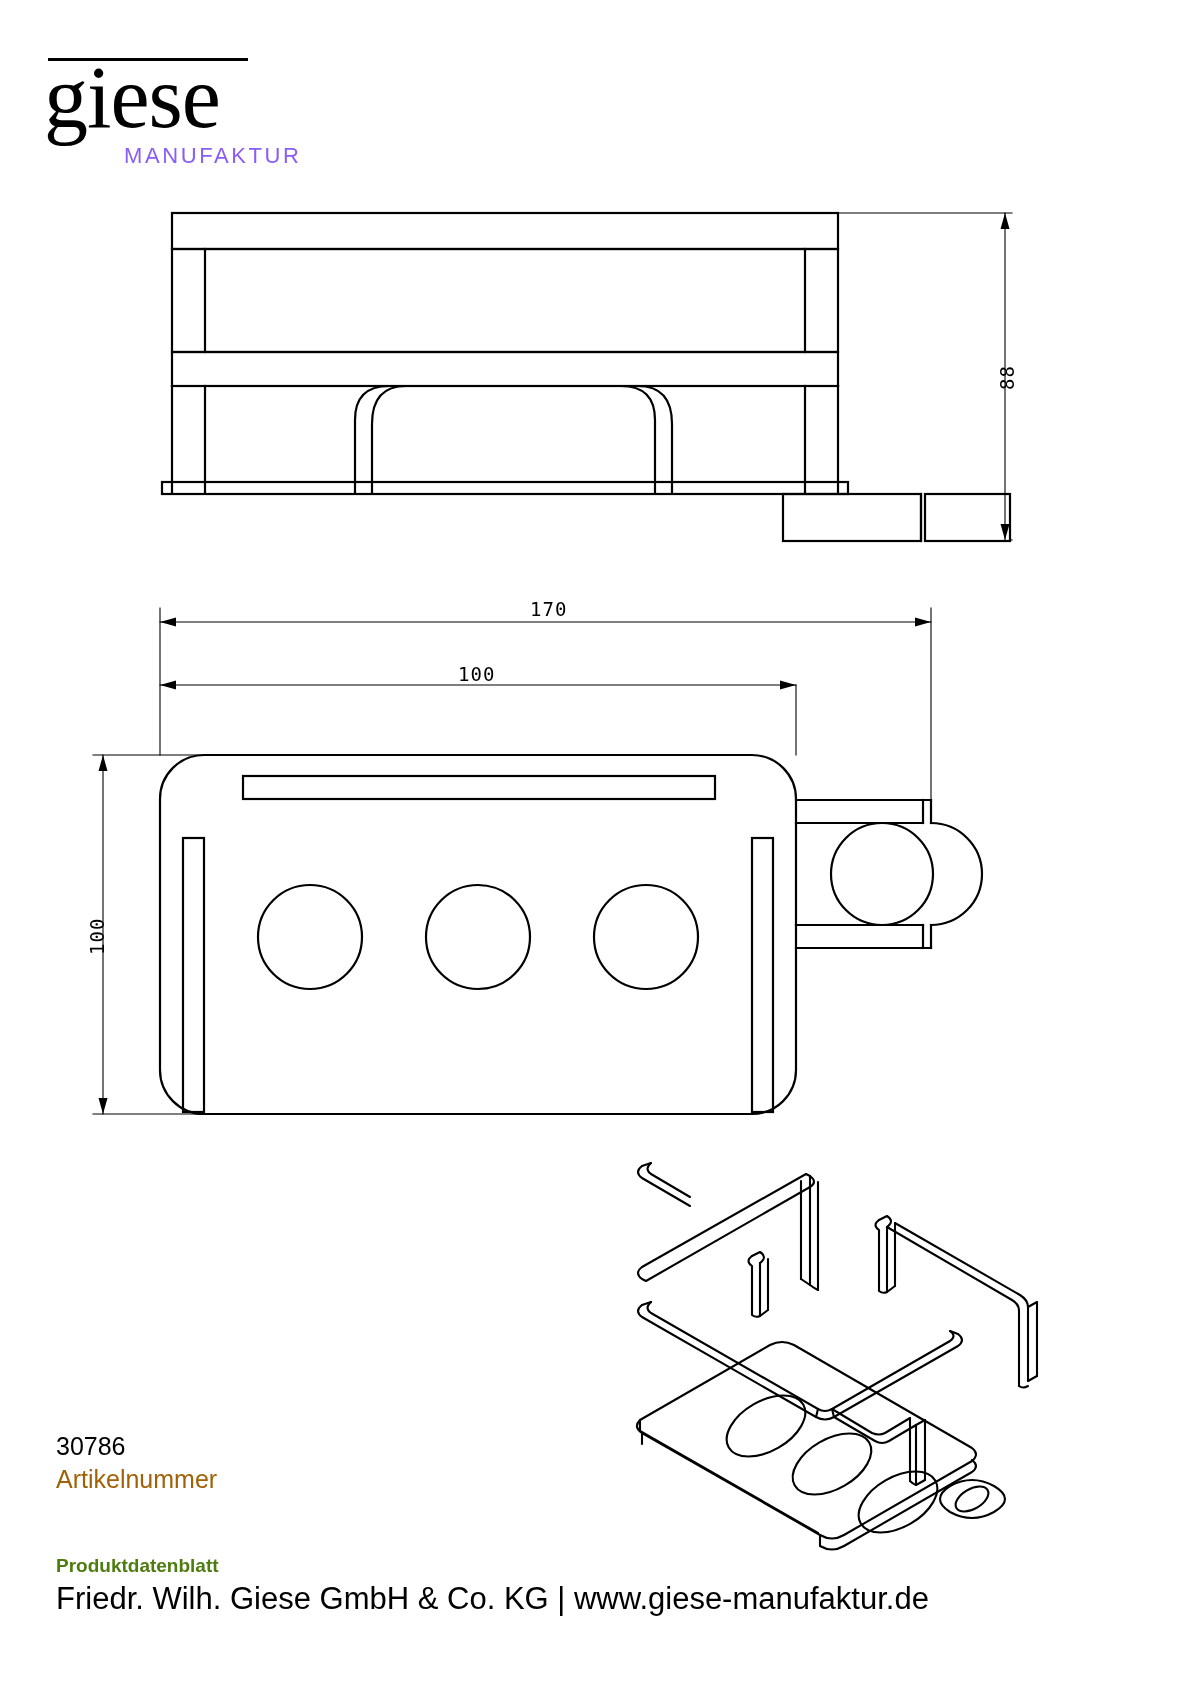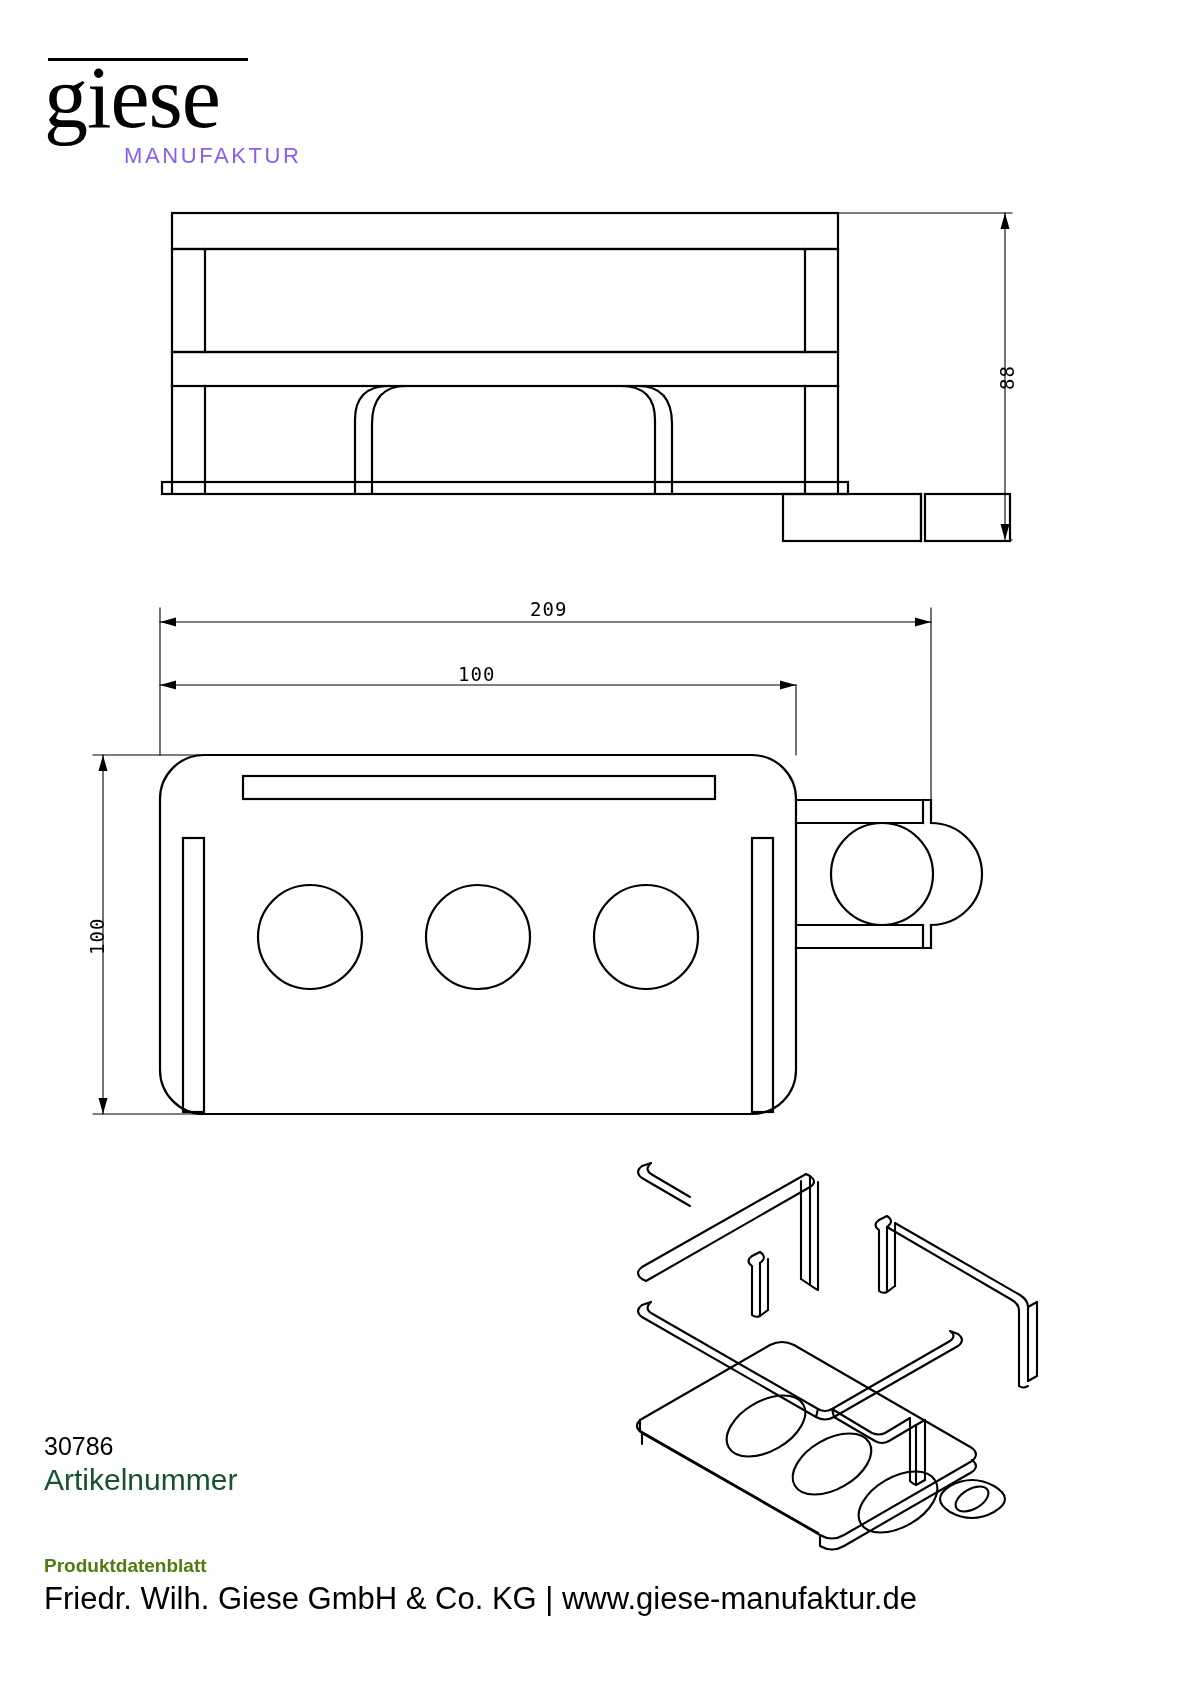--- a/index.html
+++ b/index.html
@@ -74,33 +74,33 @@
     white-space: nowrap;
   }
   .dimtext.vert {
     transform: rotate(-90deg);
     transform-origin: left top;
   }
 
   
   #footer {
     position: absolute;
-    left: 44px;
+    left: 56px;
     top: 1430px;
     width: 900px;
   }
   #footer .artno {
     font-size: 25px;
     line-height: 33px;
     color: #000;
   }
   #footer .artlabel {
-    font-size: 30px;
+    font-size: 25px;
     line-height: 33px;
-    color: #14532d;
+    color: #a16207;
   }
   #footer .sheet-title {
     margin-top: 53px;
     font-size: 19px;
     line-height: 33px;
     font-weight: bold;
     color: #4d7c0f;
   }
   #footer .company {
     font-size: 31px;
@@ -207,21 +207,21 @@
       <line x1="711" y1="353" x2="846" y2="353"></line>
       <line x1="838" y1="330" x2="838" y2="353"></line>
       <line x1="846" y1="330" x2="846" y2="353"></line>
 
       <path d="M 846 228 A 51 51 0 0 1 846 330"></path>
 
       <circle cx="797" cy="279" r="51"></circle>
     </svg>
   </div>
 
-  <div class="dimtext" style="left:530px; top:598px;">209</div>
+  <div class="dimtext" style="left:530px; top:598px;">170</div>
   <div class="dimtext" style="left:458px; top:663px;">100</div>
   <div class="dimtext vert" style="left:86px; top:955px;">100</div>
 
   <div class="draw" style="left:620px; top:1155px; width:470px; height:400px;">
     <svg width="470" height="400" viewBox="0 0 470 400" fill="none" stroke="#000" stroke-width="2.1" stroke-linecap="round" stroke-linejoin="round">
 
       <g>
 
         <path d="M 20 265 L 150 190 Q 162 184 174 190 L 352 293 Q 360 299 352 306
                  L 224 380 Q 212 387 200 380 L 22 278 Q 13 272 20 265 Z"></path>

